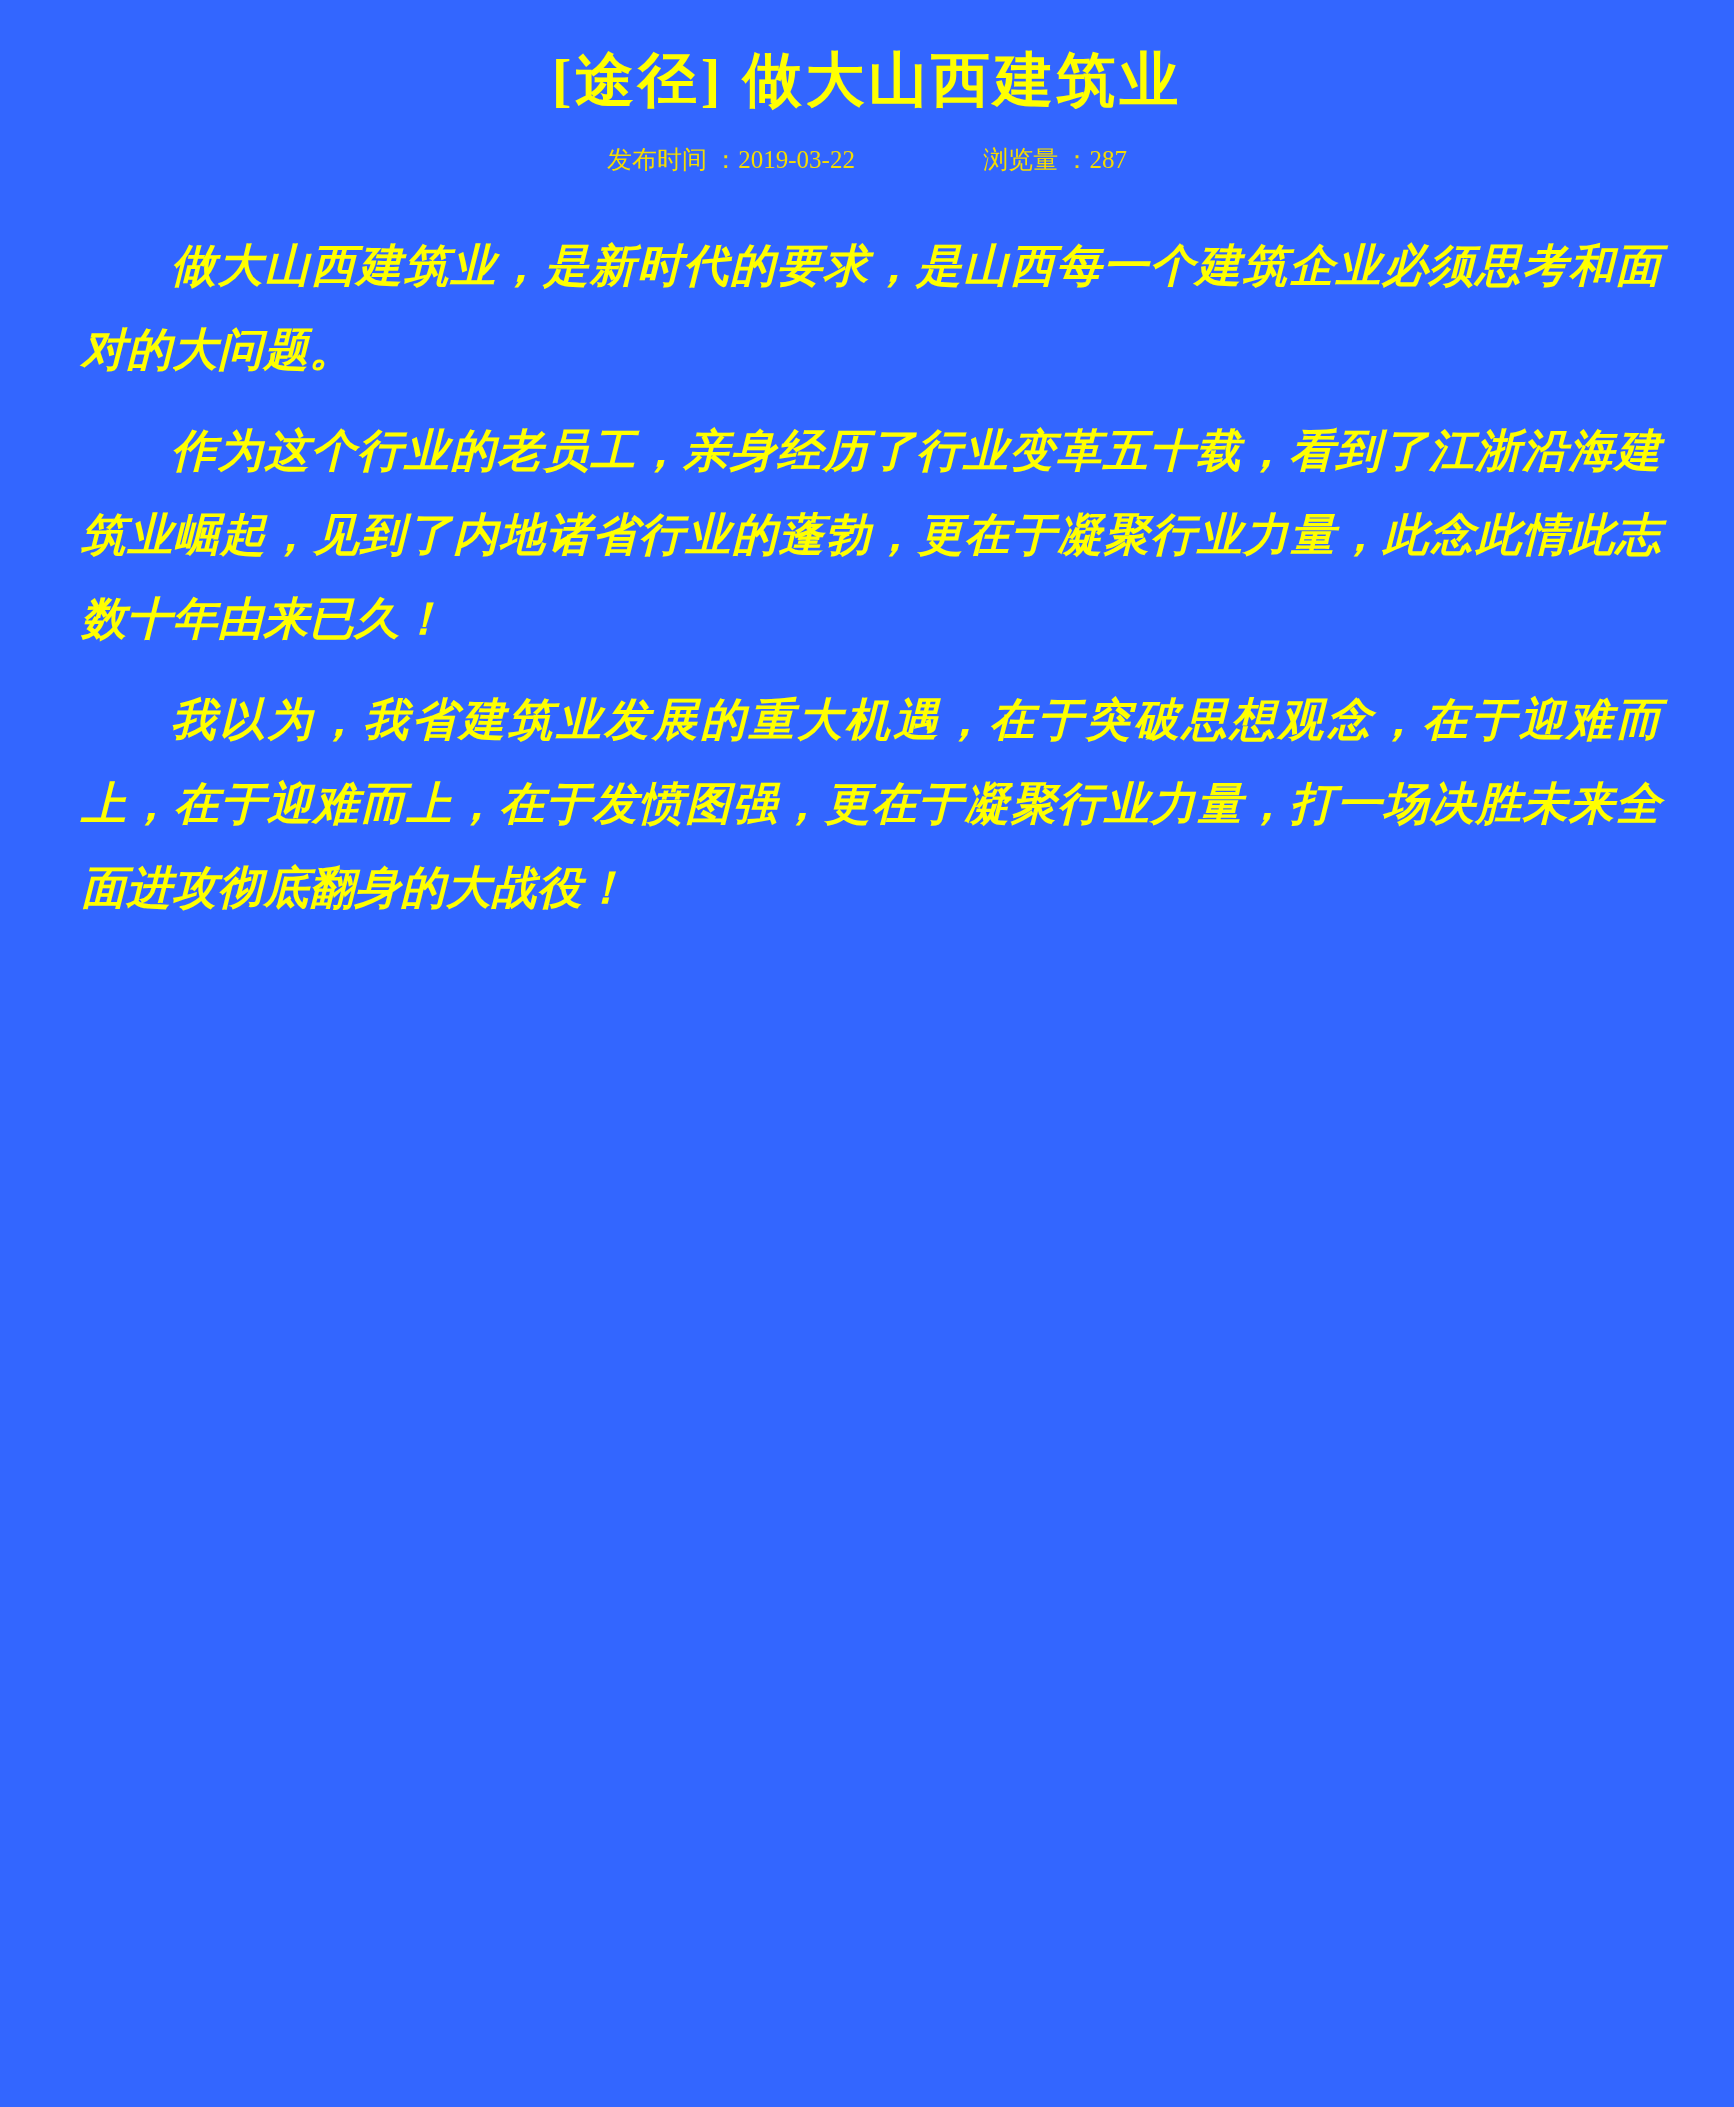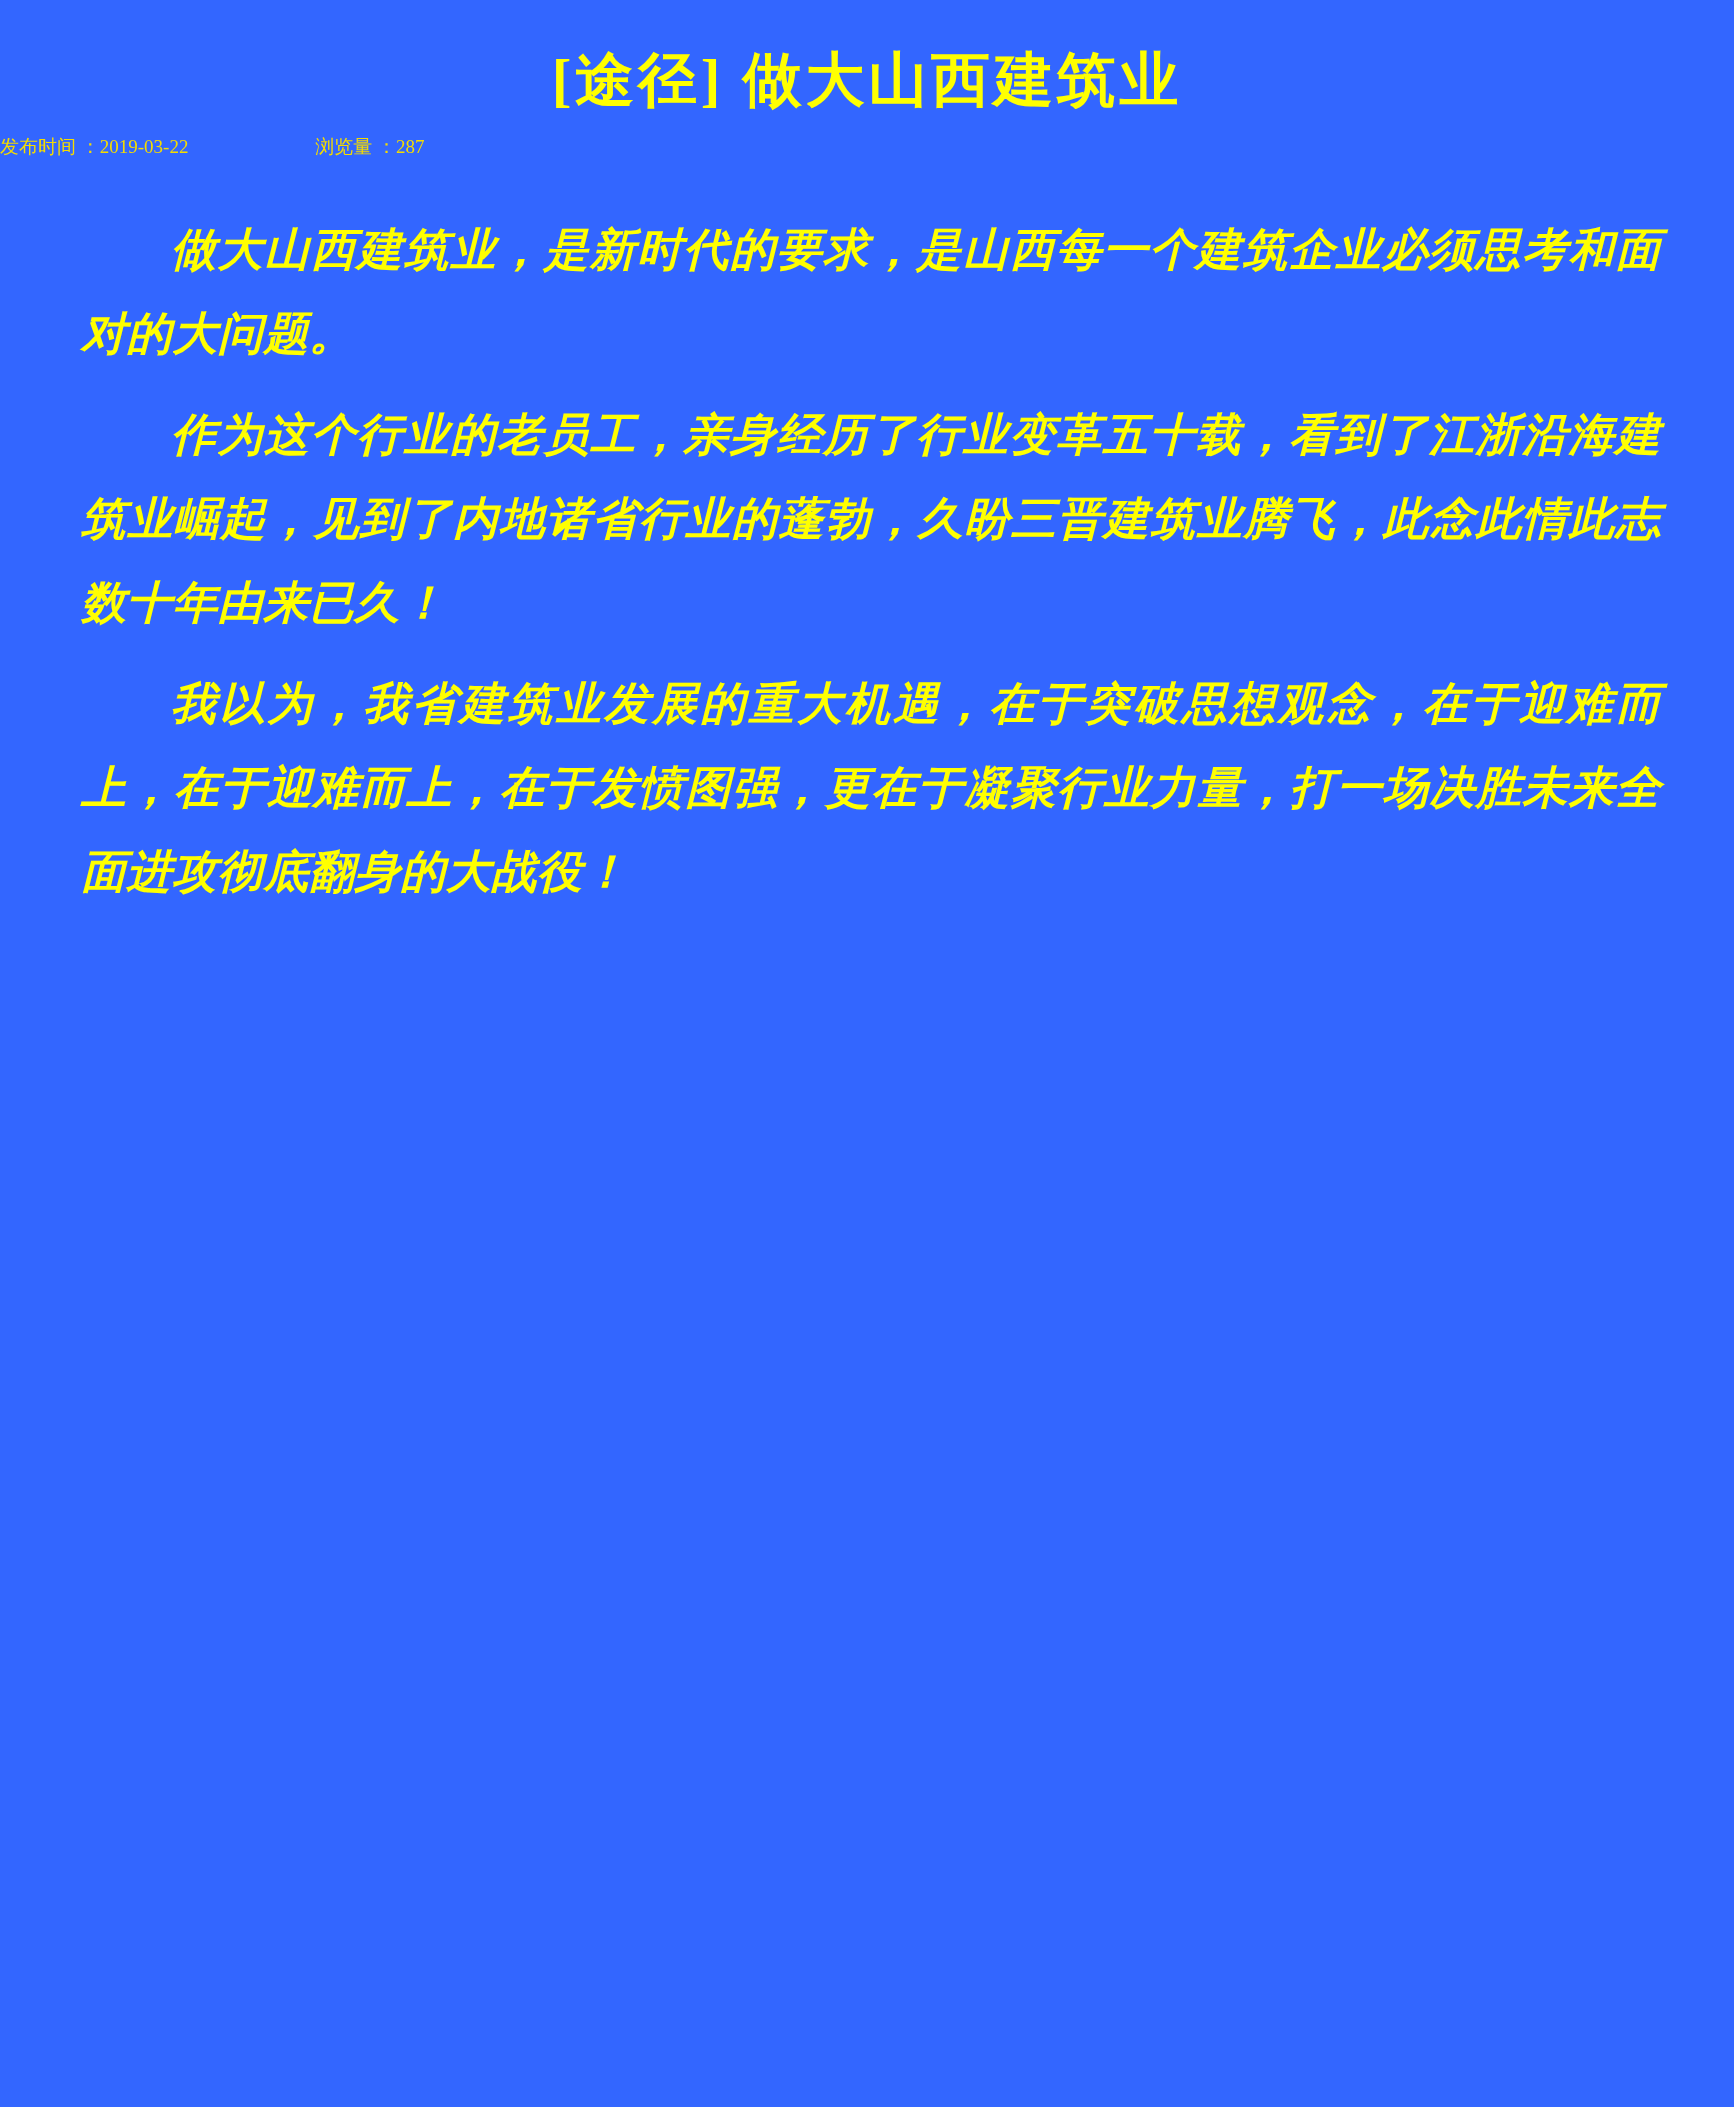--- a/index.html
+++ b/index.html
@@ -23,25 +23,25 @@
     text-align: center;
     color: #FFFF00;
     font-family: "Liberation Serif", serif;
     font-weight: bold;
     font-size: 59px;
     line-height: 1.1;
     letter-spacing: 3.8px;
     margin: 0;
   }
   .meta {
-    margin-top: 23px;
-    text-align: left;
+    margin-top: 32px;
+    text-align: center;
     color: #F5DC00;
     font-family: "Liberation Serif", serif;
-    font-size: 19px;
+    font-size: 25px;
     line-height: 1.2;
   }
   .meta .meta-item {
     display: inline-block;
   }
   .meta .meta-item + .meta-item {
     margin-left: 122px;
   }
   .content {
     margin-top: 49px;
@@ -71,18 +71,18 @@
 
   <h1 class="title">[途径] 做大山西建筑业</h1>
 
   <div class="meta">
     <span class="meta-item">发布时间 ：2019-03-22</span>
     <span class="meta-item">浏览量 ：287</span>
   </div>
 
   <div class="content">
     <p>做大山西建筑业，是新时代的要求，是山西每一个建筑企业必须思考和面对的大问题。</p>
-    <p>作为这个行业的老员工，亲身经历了行业变革五十载，看到了江浙沿海建筑业崛起，见到了内地诸省行业的蓬勃，久盼三晋建筑业腾飞，此念此情此志数十年由来已久！</p>
+    <p>作为这个行业的老员工，亲身经历了行业变革五十载，看到了江浙沿海建筑业崛起，见到了内地诸省行业的蓬勃，更在于凝聚行业力量，此念此情此志数十年由来已久！</p>
     <p>我以为，我省建筑业发展的重大机遇，在于突破思想观念，在于迎难而上，在于迎难而上，在于发愤图强，更在于凝聚行业力量，打一场决胜未来全面进攻彻底翻身的大战役！</p>
   </div>
 
 </div>
 
 
 </body></html>

